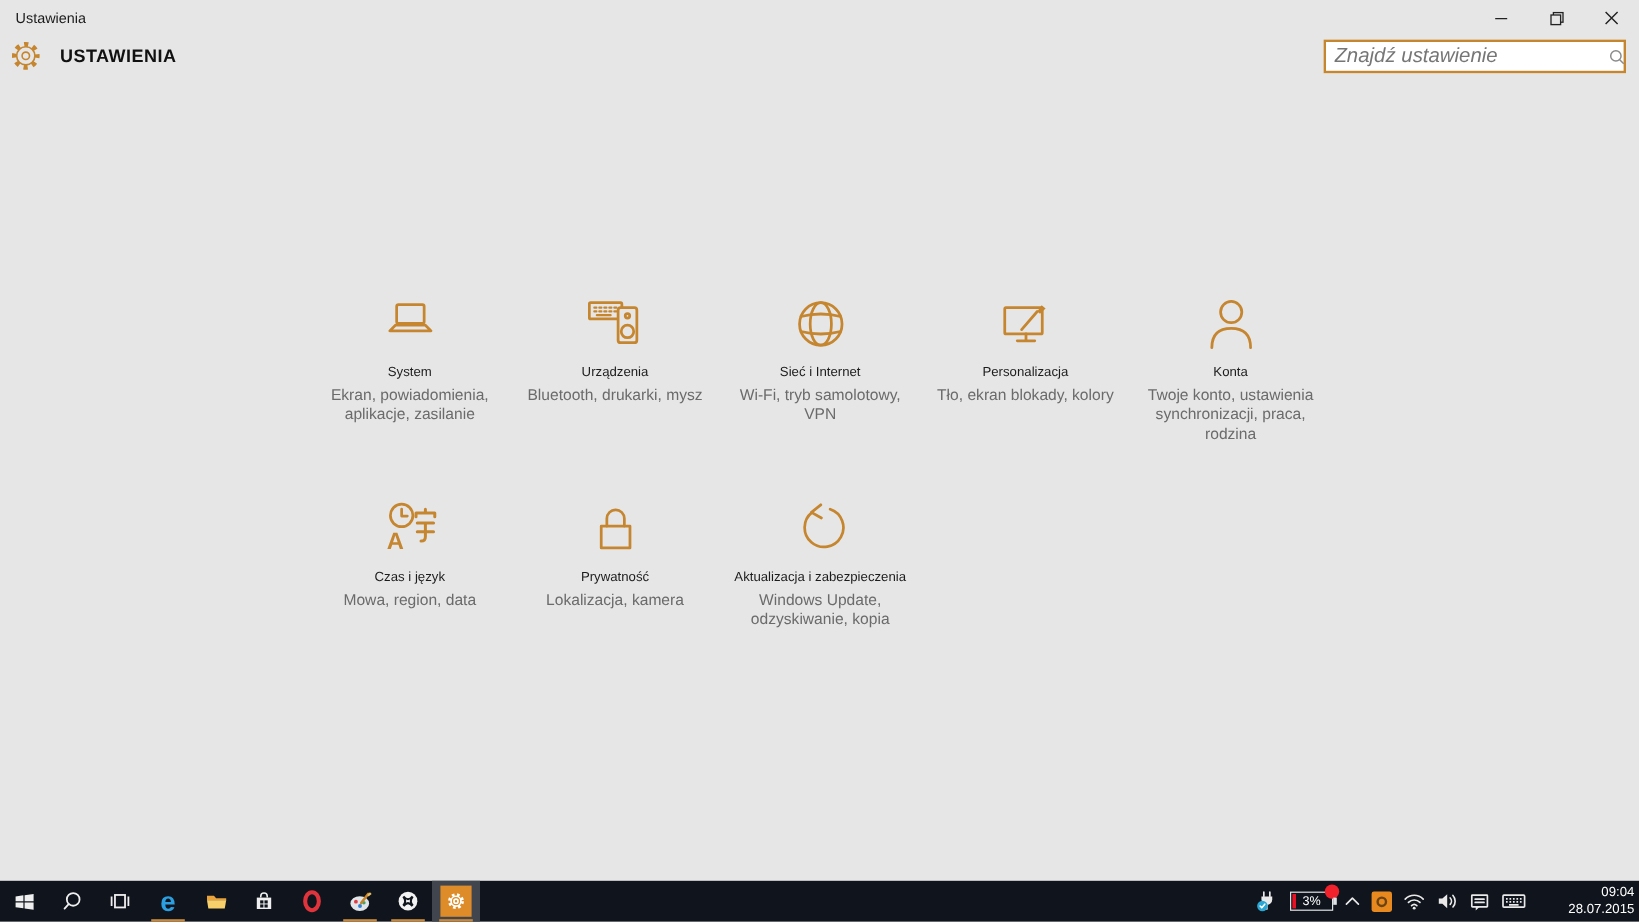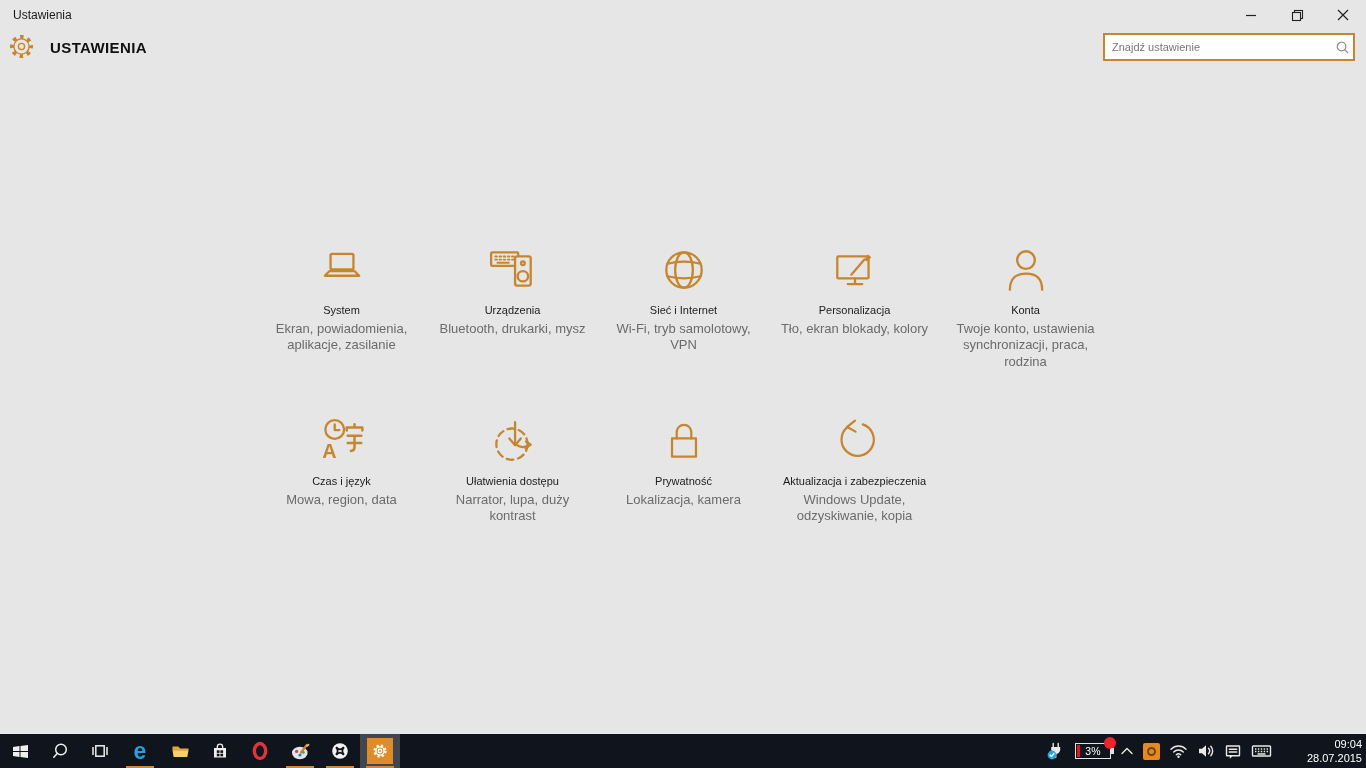--- a/index.html
+++ b/index.html
@@ -14,21 +14,21 @@
   .win-controls { position:absolute; right:0; top:0; display:flex; }
   .wc { width:46px; height:30px; display:flex; align-items:center; justify-content:center; }
 
   .header-gear { position:absolute; left:8px; top:33px; width:27px; height:27px; }
   .header-title { position:absolute; left:50px; top:39px; font-size:15px; font-weight:600;
                   letter-spacing:0.4px; color:#111; }
 
   .searchbox { position:absolute; right:11px; top:33px; width:252px; height:28px;
     background:#fff; border:2px solid #c5862f; display:flex; align-items:center; }
   .searchbox input { flex:1; border:none; outline:none; background:transparent;
-    font-size:11px; color:#333; padding:0 4px 0 7px; font-family:inherit; }
+    font-size:17px; color:#333; padding:0 4px 0 7px; font-family:inherit;font-style:italic; }
   .searchbox input::placeholder { color:#767676; opacity:1; }
   .searchbox .mag { width:22px; display:flex; align-items:center; justify-content:center; }
 
   
   .grid { position:absolute; left:256px; top:244px; display:grid;
     grid-template-columns:repeat(5,171px); grid-auto-rows:171px; }
   .tile { text-align:center; padding:0 4px; cursor:pointer; }
   .tile-icon { height:52px; display:flex; align-items:center; justify-content:center; }
   .tile-icon svg { width:50px; height:50px; }
   .tile-title { margin-top:8px; font-size:11px; color:#1c1c1c; line-height:1.25; }
@@ -185,33 +185,20 @@
           <circle cx="17" cy="13" r="9"></circle>
           <path d="M17 8 v5.5 h4.5"></path>
           <text x="5" y="40" font-size="19" font-weight="bold" fill="#c5862f" stroke="none" font-family="Liberation Sans, sans-serif">A</text>
           <path d="M36 8 v3 M28.5 11 h15 M28.5 11 v3 M43.5 11 v3 M29.5 19 h13 M29.5 26 h13 M36 19 v11 q0 3.5 -3.5 3.5" stroke-width="2.4"></path>
         </svg>
       </div>
       <div class="tile-title">Czas i język</div>
       <div class="tile-sub">Mowa, region, data</div>
     </div>
 
-    <div class="tile">
-      <div class="tile-icon">
-        <svg viewBox="0 0 48 48" class="oi">
-          <circle cx="23" cy="27" r="15" stroke-dasharray="6.5 4.5"></circle>
-          <line x1="26" y1="6" x2="26" y2="26"></line>
-          <path d="M20.5 21.5 L26 28 L31.5 21.5"></path>
-          <path d="M27 27.5 c4 3 8 3 12 0.5"></path>
-          <path d="M36.5 24.5 l4.5 3 l-5 3.5"></path>
-        </svg>
-      </div>
-      <div class="tile-title">Ułatwienia dostępu</div>
-      <div class="tile-sub">Narrator, lupa, duży kontrast</div>
-    </div>
 
     <div class="tile">
       <div class="tile-icon">
         <svg viewBox="0 0 48 48" class="oi">
           <path d="M17 21.5 v-6 a7 7 0 0 1 14 0 v6"></path>
           <rect x="12.5" y="21.5" width="23" height="17.5"></rect>
         </svg>
       </div>
       <div class="tile-title">Prywatność</div>
       <div class="tile-sub">Lokalizacja, kamera</div>

